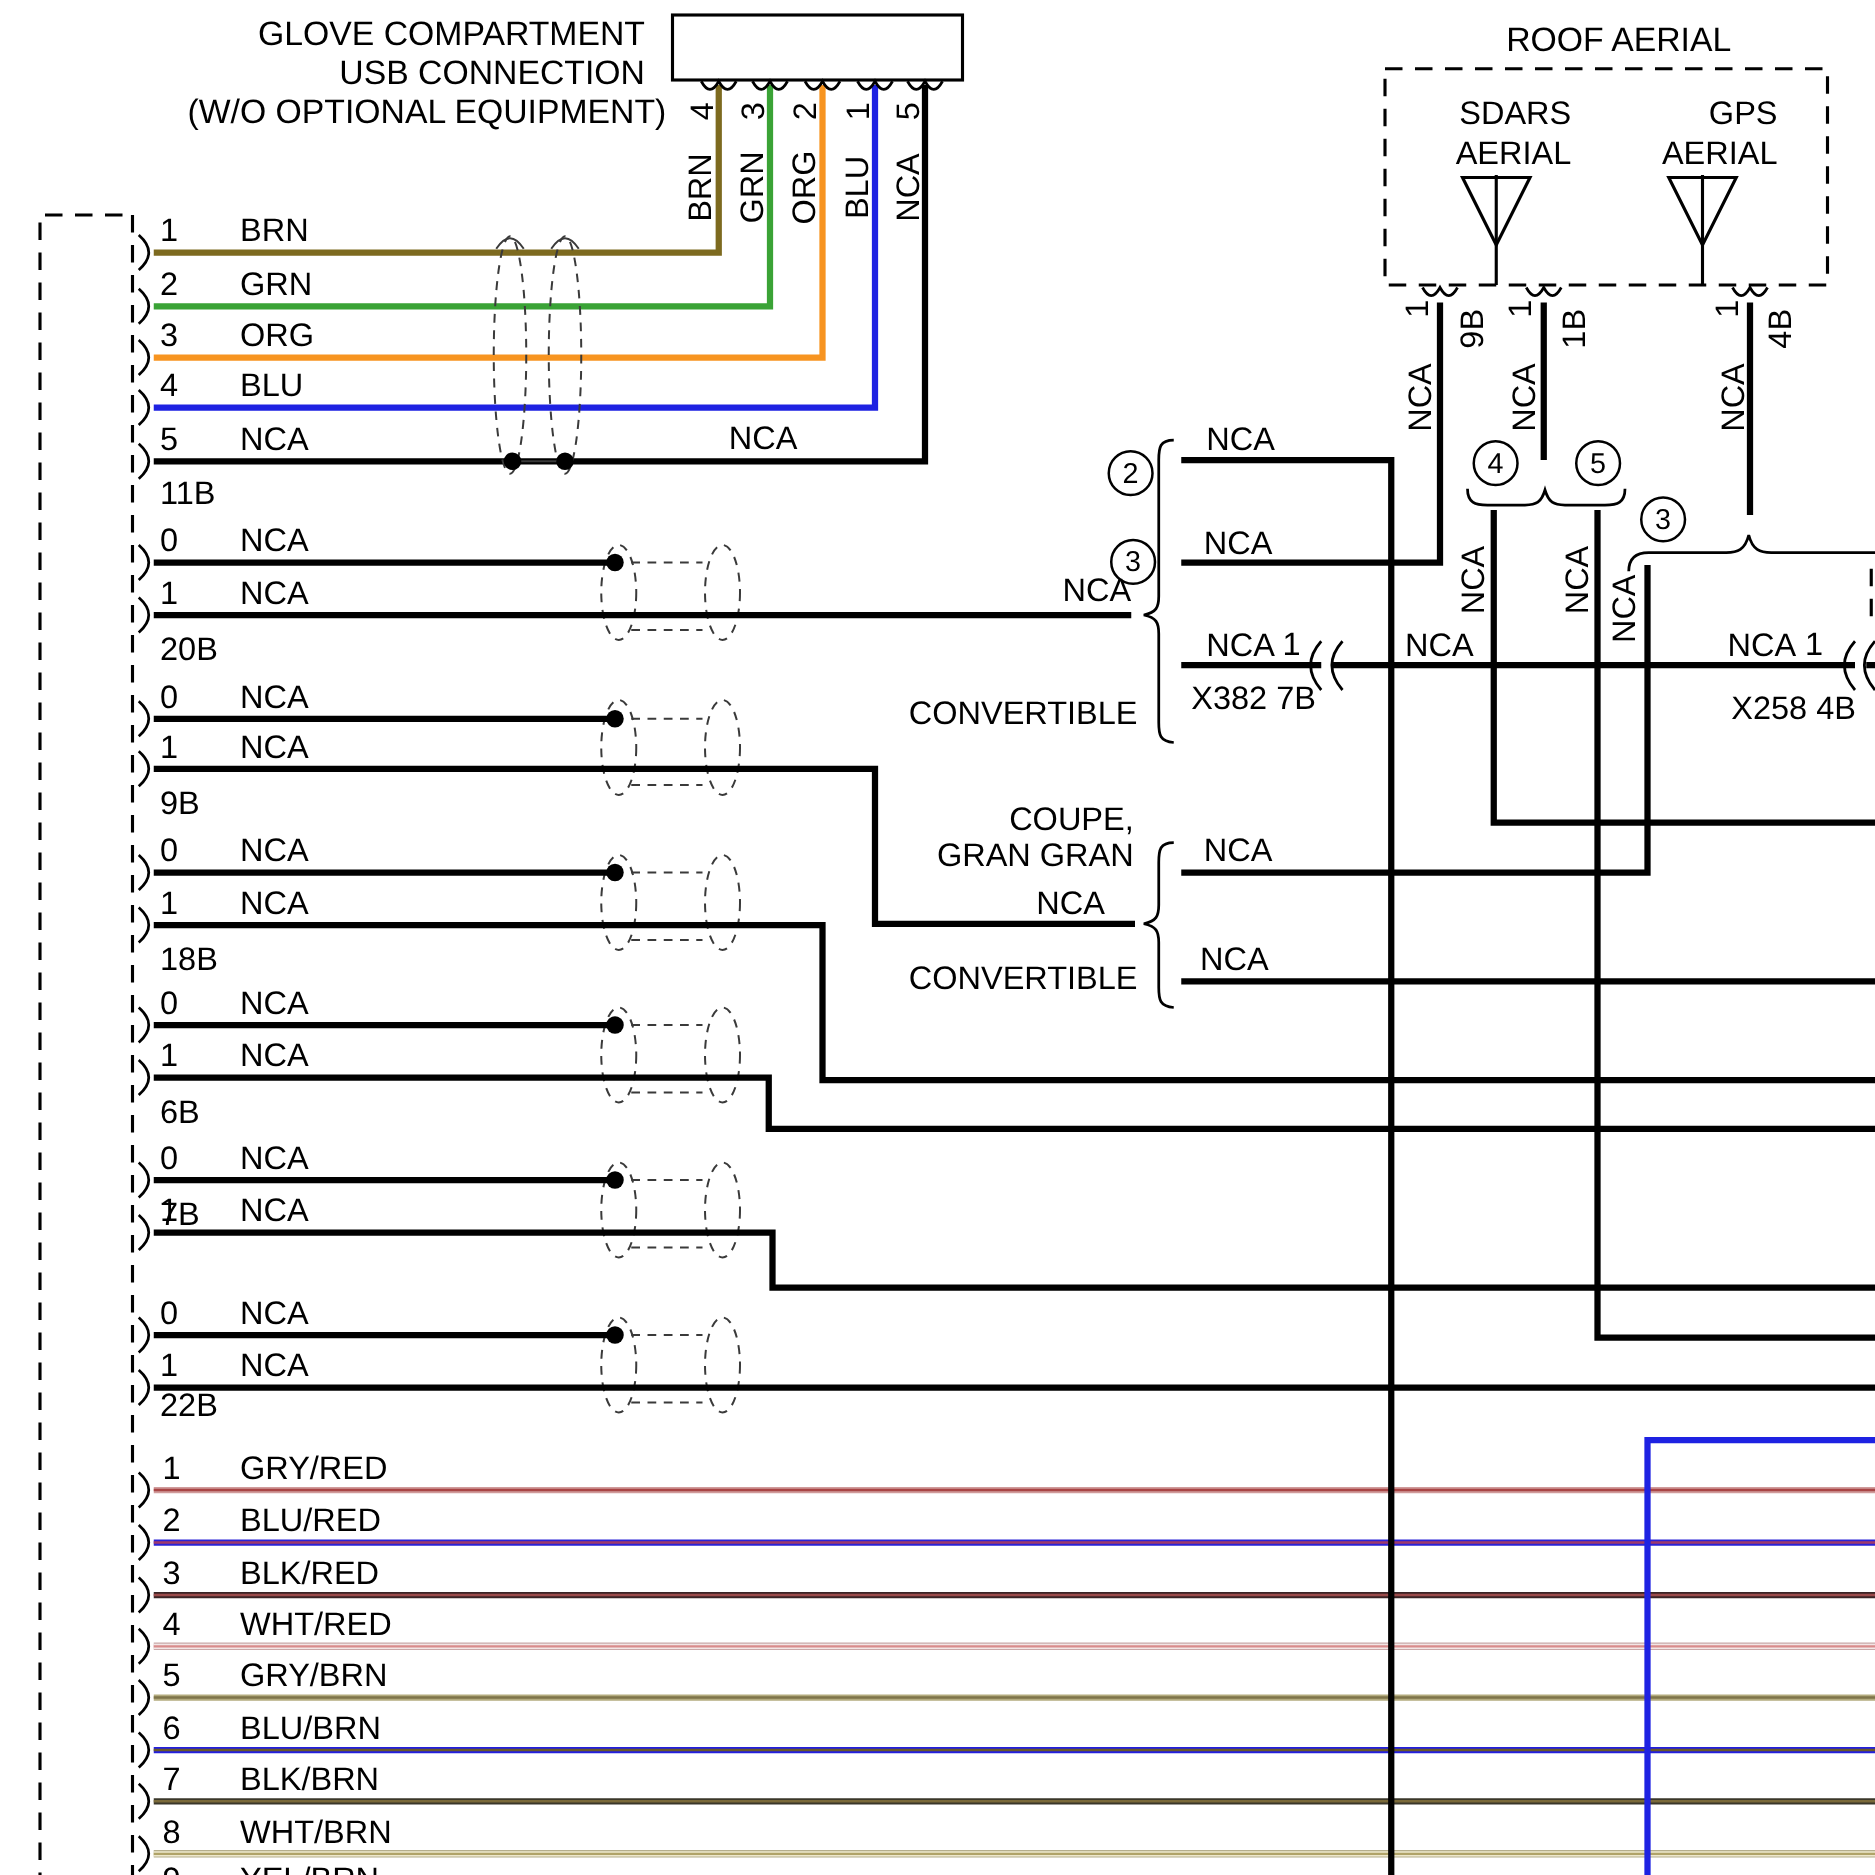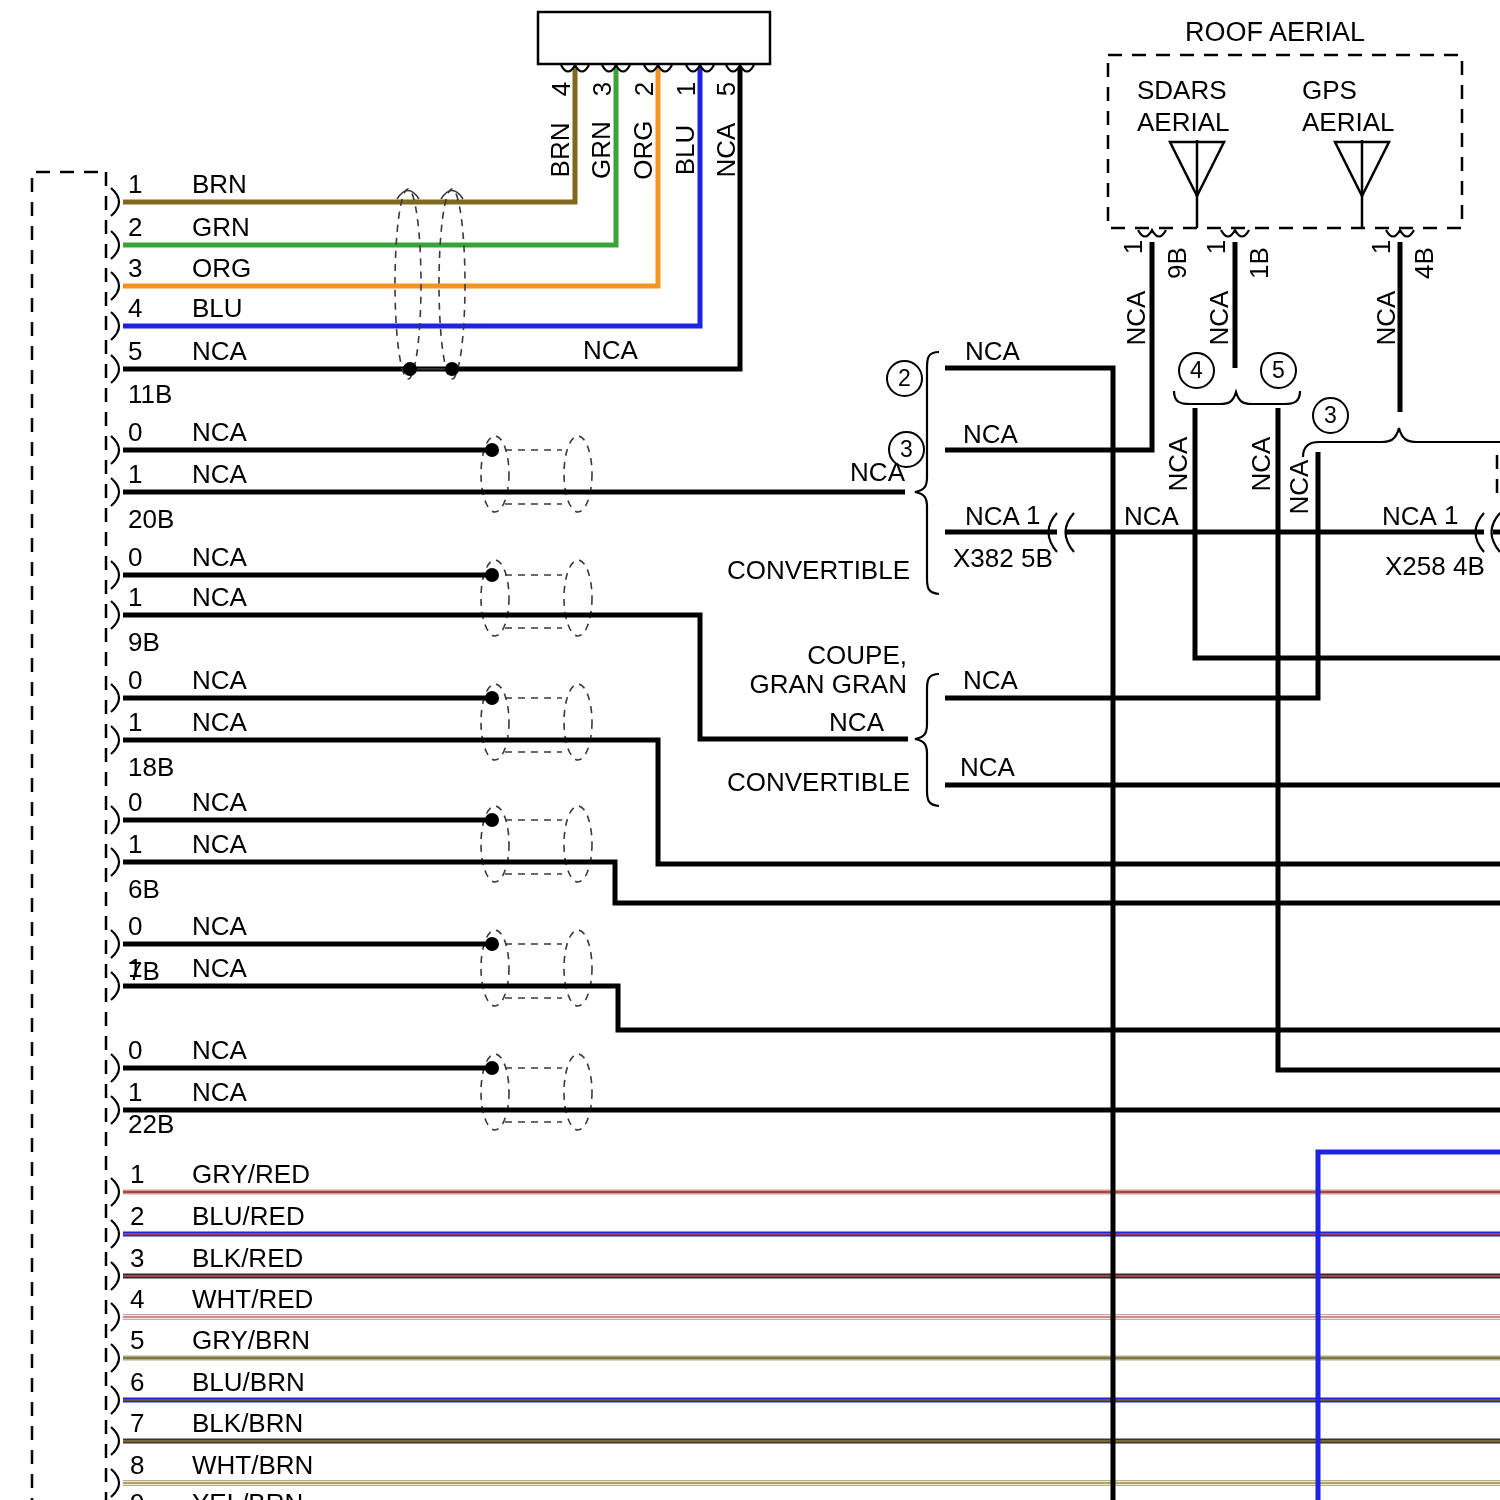--- a/index.html
+++ b/index.html
@@ -1,21 +1,21 @@
 <!DOCTYPE html>
 <html style="--brn: #7d6a1f; --grn: #3aa336; --org: #f79420; --blu: #1e22e2; --black: #000000; --gry-red-base: #d09b9b; --gry-red-stripe: #a94545; --blu-red-base: #2a22d6; --blu-red-stripe: #a03a6a; --blk-red-base: #3a2426; --blk-red-stripe: #9a4a4a; --wht-red-base: #f2e6e6; --wht-red-stripe: #d98b8b; --wht-red-edge: #c9a8a8; --gry-brn-base: #b3ab7e; --gry-brn-stripe: #7e744a; --blu-brn-base: #2420dd; --blu-brn-stripe: #6a5a28; --blk-brn-base: #3a372a; --blk-brn-stripe: #7a6a3a; --wht-brn-base: #eee8cd; --wht-brn-stripe: #b0a368; --wht-brn-edge: #b5ae8c;"><head>
 <meta charset="utf-8">
 <style>
   html,body{margin:0;padding:0;background:#fff}
   #canvas{position:relative;width:1500px;height:1500px;background:#fff;overflow:hidden;
           font-family:"Liberation Sans",sans-serif;color:#000}
   #wires{position:absolute;left:0;top:0}
   .lbl{position:absolute;font-size:26px;line-height:29px;white-space:nowrap}
   .hdr{font-size:27px;line-height:31px;text-align:right}
-  .ctr{text-align:left}
+  .ctr{text-align:right}
   .ra{text-align:right}
   .vlbl{position:absolute;font-size:26px;line-height:26px;text-align:center;white-space:nowrap;
         transform:rotate(-90deg)}
   .circ{position:absolute;width:33px;height:33px;border:2.5px solid #000;border-radius:50%;
         font-size:23px;line-height:33px;text-align:center}
   .wire{stroke:#000;stroke-width:5;fill:none}
   .thin{stroke:#000;stroke-width:2.2;fill:none}
   .ant{stroke:#000;stroke-width:2.5;fill:none}
   .dash{stroke:#000;stroke-width:2.5;fill:none;stroke-dasharray:14 10}
   .pin{stroke:#000;stroke-width:2.2;fill:none}
@@ -209,20 +209,25 @@
     <path d="M111 1344 q16 14 0 28"></path>
         <path d="M111 1386 q16 14 0 28"></path>
     <path d="M111 1427 q16 14 0 28"></path>
         <path d="M111 1469 q16 14 0 28"></path>
     <path d="M111 1511 q16 14 0 28"></path>
   </g>
 
   <path class="dash" stroke-dasharray="5 5" d="M1497 455 V497"></path>
 </svg>
 
+<div class="lbl hdr" style="left:150px;top:12px;width:366px">
+  <div>GLOVE COMPARTMENT</div>
+  <div>USB CONNECTION</div>
+  <div>(W/O OPTIONAL EQUIPMENT)</div>
+</div>
 
 <div class="vlbl" style="left:549px;top:76px;width:24px">4</div>
 <div class="vlbl" style="left:590px;top:76px;width:24px">3</div>
 <div class="vlbl" style="left:632px;top:76px;width:24px">2</div>
 <div class="vlbl" style="left:674px;top:76px;width:24px">1</div>
 <div class="vlbl" style="left:714px;top:76px;width:24px">5</div>
 
 <div class="vlbl" style="left:528px;top:137px;width:64px">BRN</div>
 <div class="vlbl" style="left:569px;top:137px;width:64px">GRN</div>
 <div class="vlbl" style="left:611px;top:137px;width:64px">ORG</div>
@@ -307,21 +312,21 @@
 
 <div class="lbl ra" style="left:700px;top:641px;width:207px">COUPE,</div>
 <div class="lbl ra" style="left:640px;top:670px;width:267px">GRAN GRAN</div>
 <div class="lbl" style="left:963px;top:666px">NCA</div>
 <div class="lbl ra" style="left:800px;top:708px;width:84px">NCA</div>
 <div class="lbl" style="left:960px;top:753px">NCA</div>
 <div class="lbl ra" style="left:700px;top:768px;width:210px">CONVERTIBLE</div>
 
 <div class="lbl" style="left:965px;top:502px">NCA</div>
 <div class="lbl" style="left:1026px;top:501px">1</div>
-<div class="lbl" style="left:953px;top:544px">X382 5B</div>
+<div class="lbl" style="left:953px;top:544px">X382 7B</div>
 <div class="lbl" style="left:1124px;top:502px">NCA</div>
 <div class="lbl" style="left:1382px;top:502px">NCA</div>
 <div class="lbl" style="left:1444px;top:501px">1</div>
 <div class="lbl" style="left:1385px;top:552px">X258 4B</div>
 
 <div class="lbl ctr" style="left:1185px;top:18px;width:200px;font-size:27px">ROOF AERIAL</div>
 <div class="lbl ctr" style="left:1137px;top:76px;width:120px">SDARS</div>
 <div class="lbl ctr" style="left:1137px;top:108px;width:120px">AERIAL</div>
 <div class="lbl ctr" style="left:1302px;top:76px;width:120px">GPS</div>
 <div class="lbl ctr" style="left:1302px;top:108px;width:120px">AERIAL</div>

